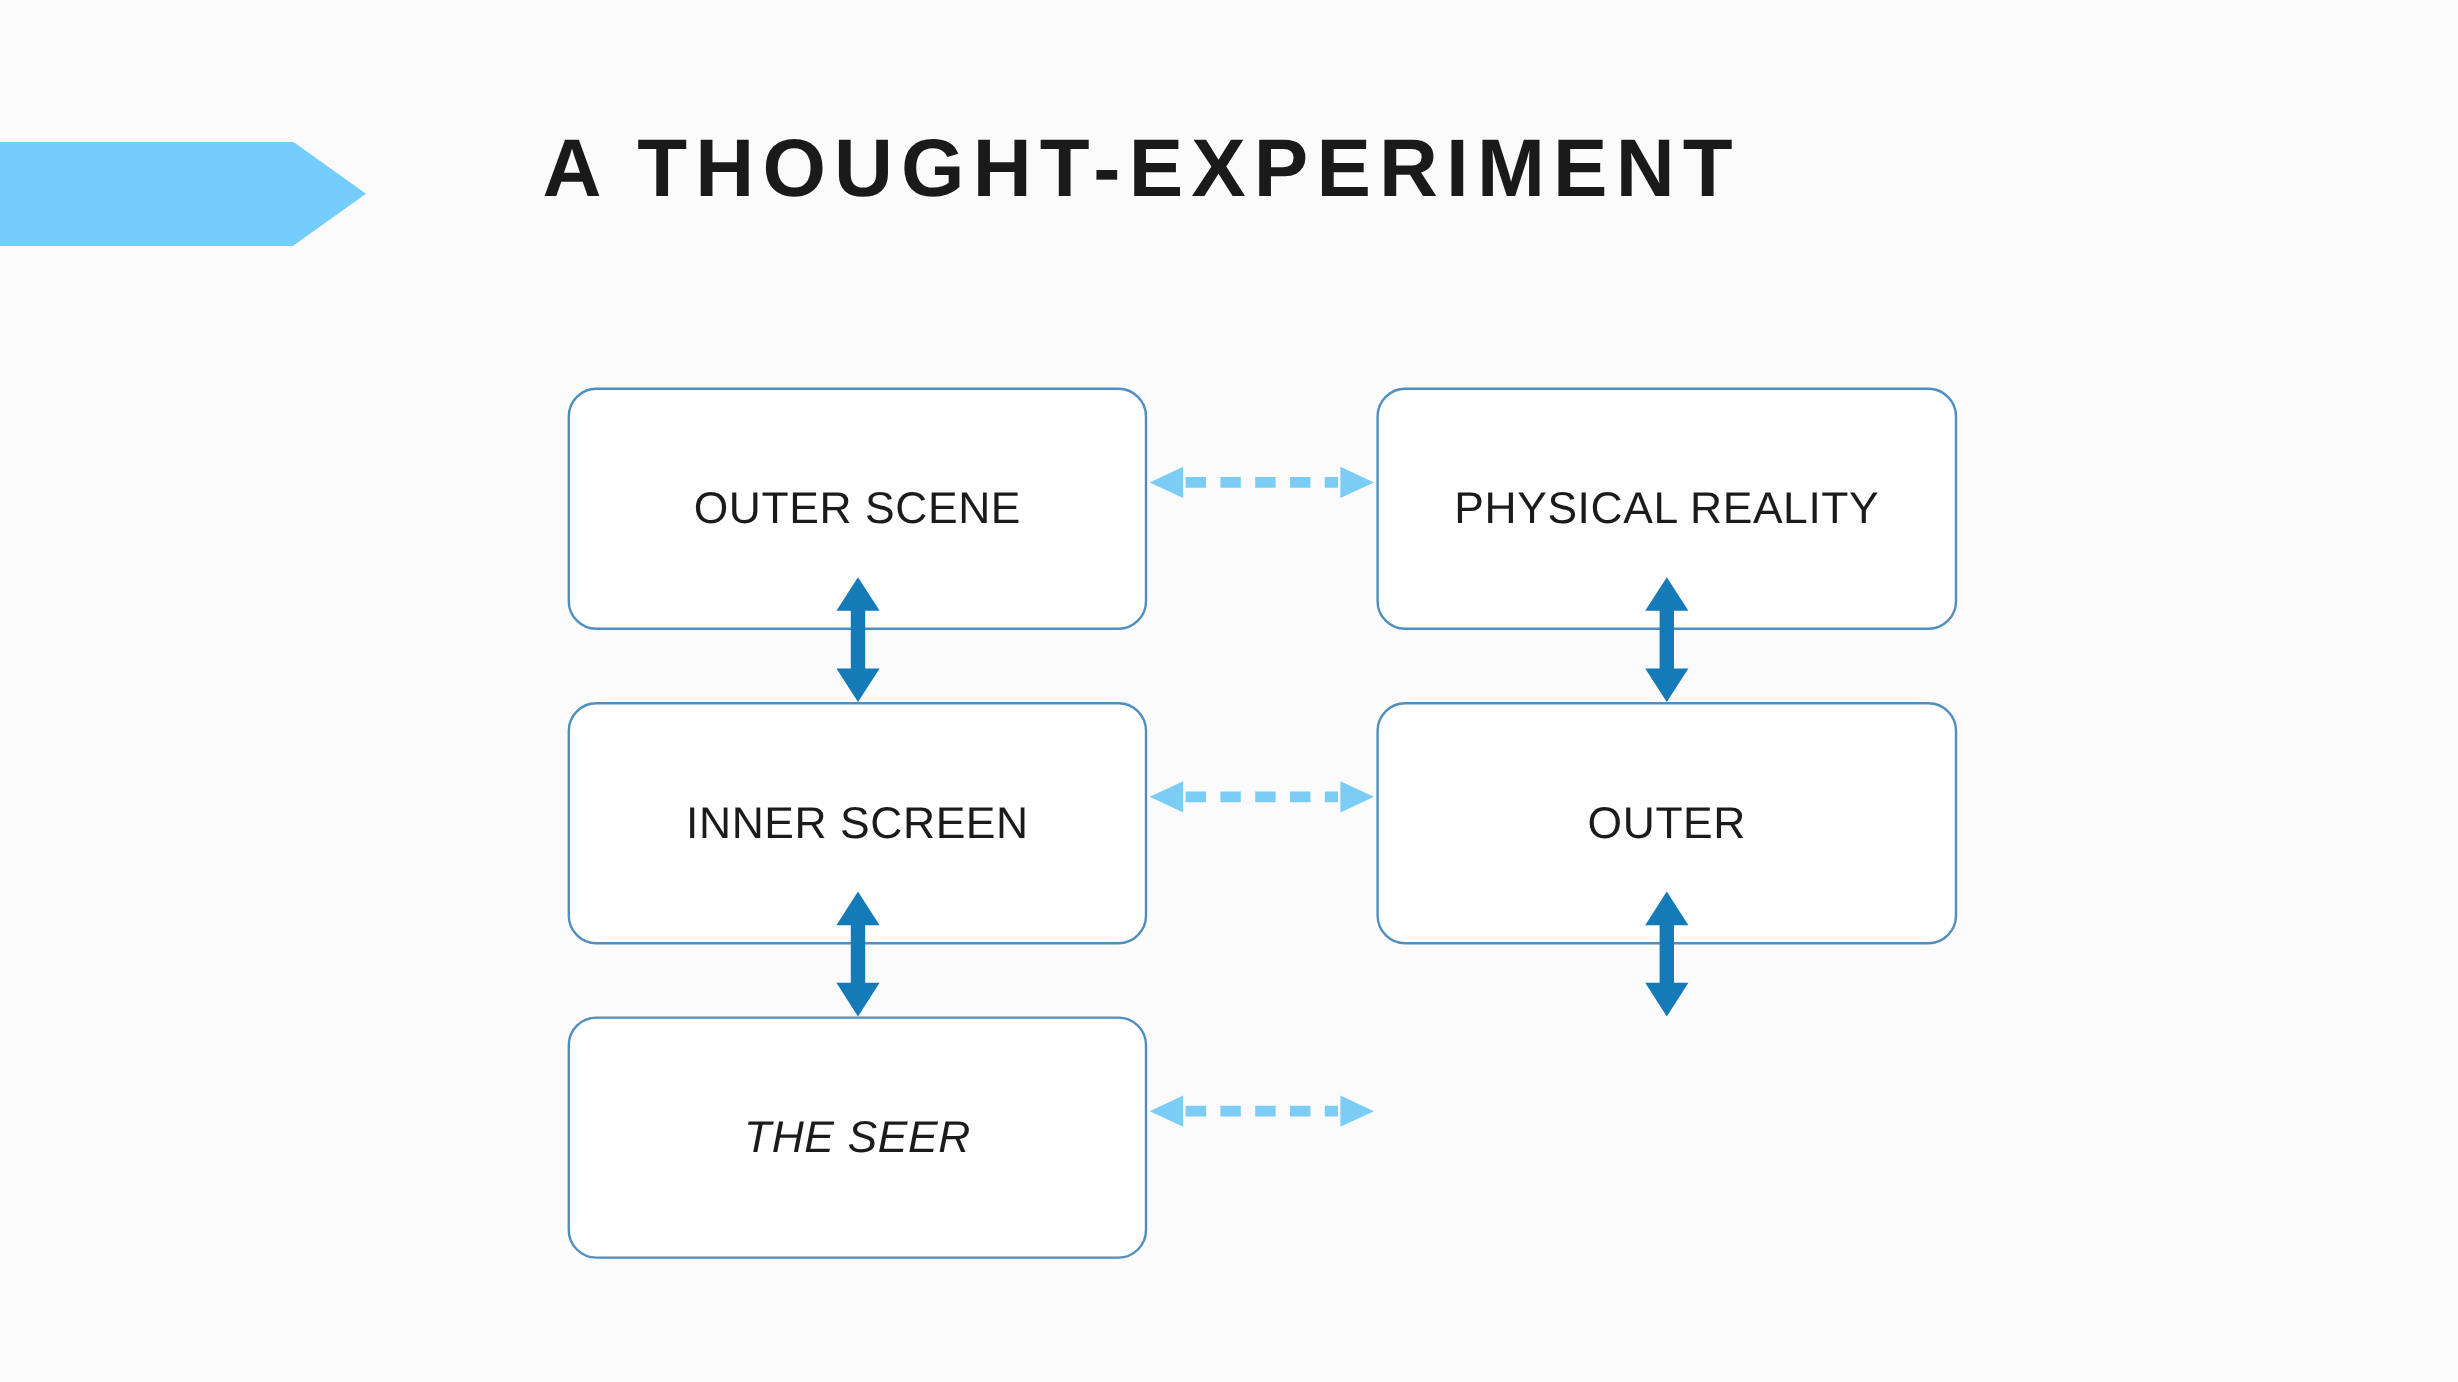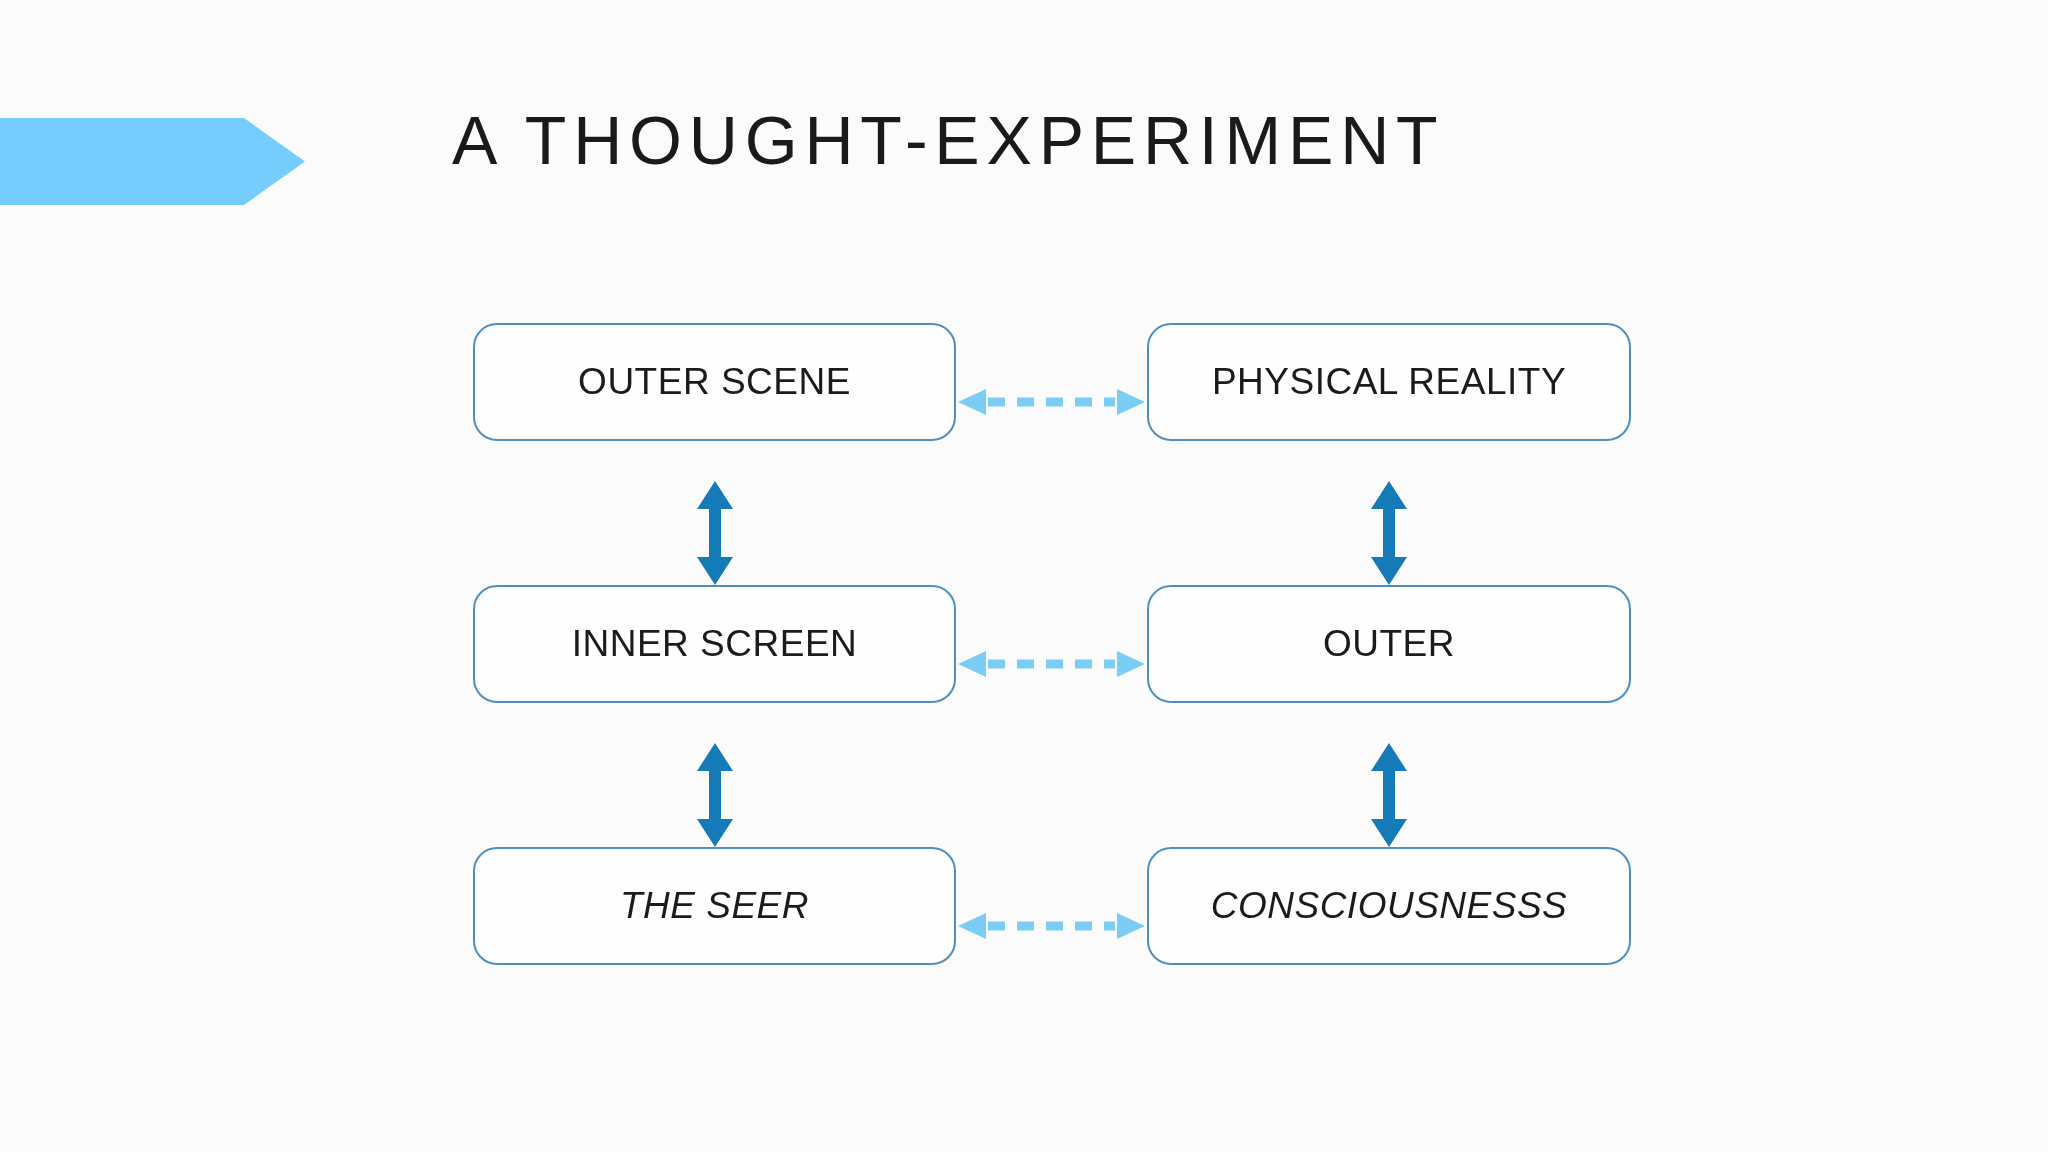--- a/index.html
+++ b/index.html
@@ -23,25 +23,25 @@
     position:relative;width:2048px;height:1152px;
   }
   .banner{
     position:absolute;left:0;top:118px;width:305px;height:87px;
     background:var(--banner);
     clip-path:polygon(0 0, 80% 0, 100% 50%, 80% 100%, 0 100%);
   }
   .title{
     position:absolute;left:452px;top:100px;height:80px;margin:0;
     display:flex;align-items:center;
-    font-size:68px;font-weight:400;letter-spacing:0.10em;
+    font-size:68px;font-weight:700;letter-spacing:0.10em;
     color:var(--title-text);white-space:nowrap;
   }
   .box{
-    position:absolute;height:118px;box-sizing:border-box;
+    position:absolute;height:202px;box-sizing:border-box;
     background:var(--box-fill);
     border:2px solid var(--box-border);
     border-radius:24px;
     display:flex;align-items:center;justify-content:center;
   }
   .box span{
     font-size:37px;color:var(--box-text);letter-spacing:0.5px;white-space:nowrap;
   }
   .col-left{left:473px;width:483px;}
   .col-right{left:1147px;width:484px;text-align:right;}
@@ -75,23 +75,20 @@
   </div>
   <div class="box col-left row-2">
     <span>INNER SCREEN</span>
   </div>
   <div class="box col-right row-2">
     <span>OUTER</span>
   </div>
   <div class="box col-left row-3">
     <span>THE SEER</span>
   </div>
-  <div class="box col-right row-3">
-    <span>CONSCIOUSNESSS</span>
-  </div>
 
   <svg class="varrow va-left va-gap1" viewBox="0 0 40 104">
     <polygon style="fill:var(--solid-arrow)" points="20,0 38,28 26,28 26,76 38,76 20,104 2,76 14,76 14,28 2,28"></polygon>
   </svg>
   <svg class="varrow va-left va-gap2" viewBox="0 0 40 104">
     <polygon style="fill:var(--solid-arrow)" points="20,0 38,28 26,28 26,76 38,76 20,104 2,76 14,76 14,28 2,28"></polygon>
   </svg>
   <svg class="varrow va-right va-gap1" viewBox="0 0 40 104">
     <polygon style="fill:var(--solid-arrow)" points="20,0 38,28 26,28 26,76 38,76 20,104 2,76 14,76 14,28 2,28"></polygon>
   </svg>

